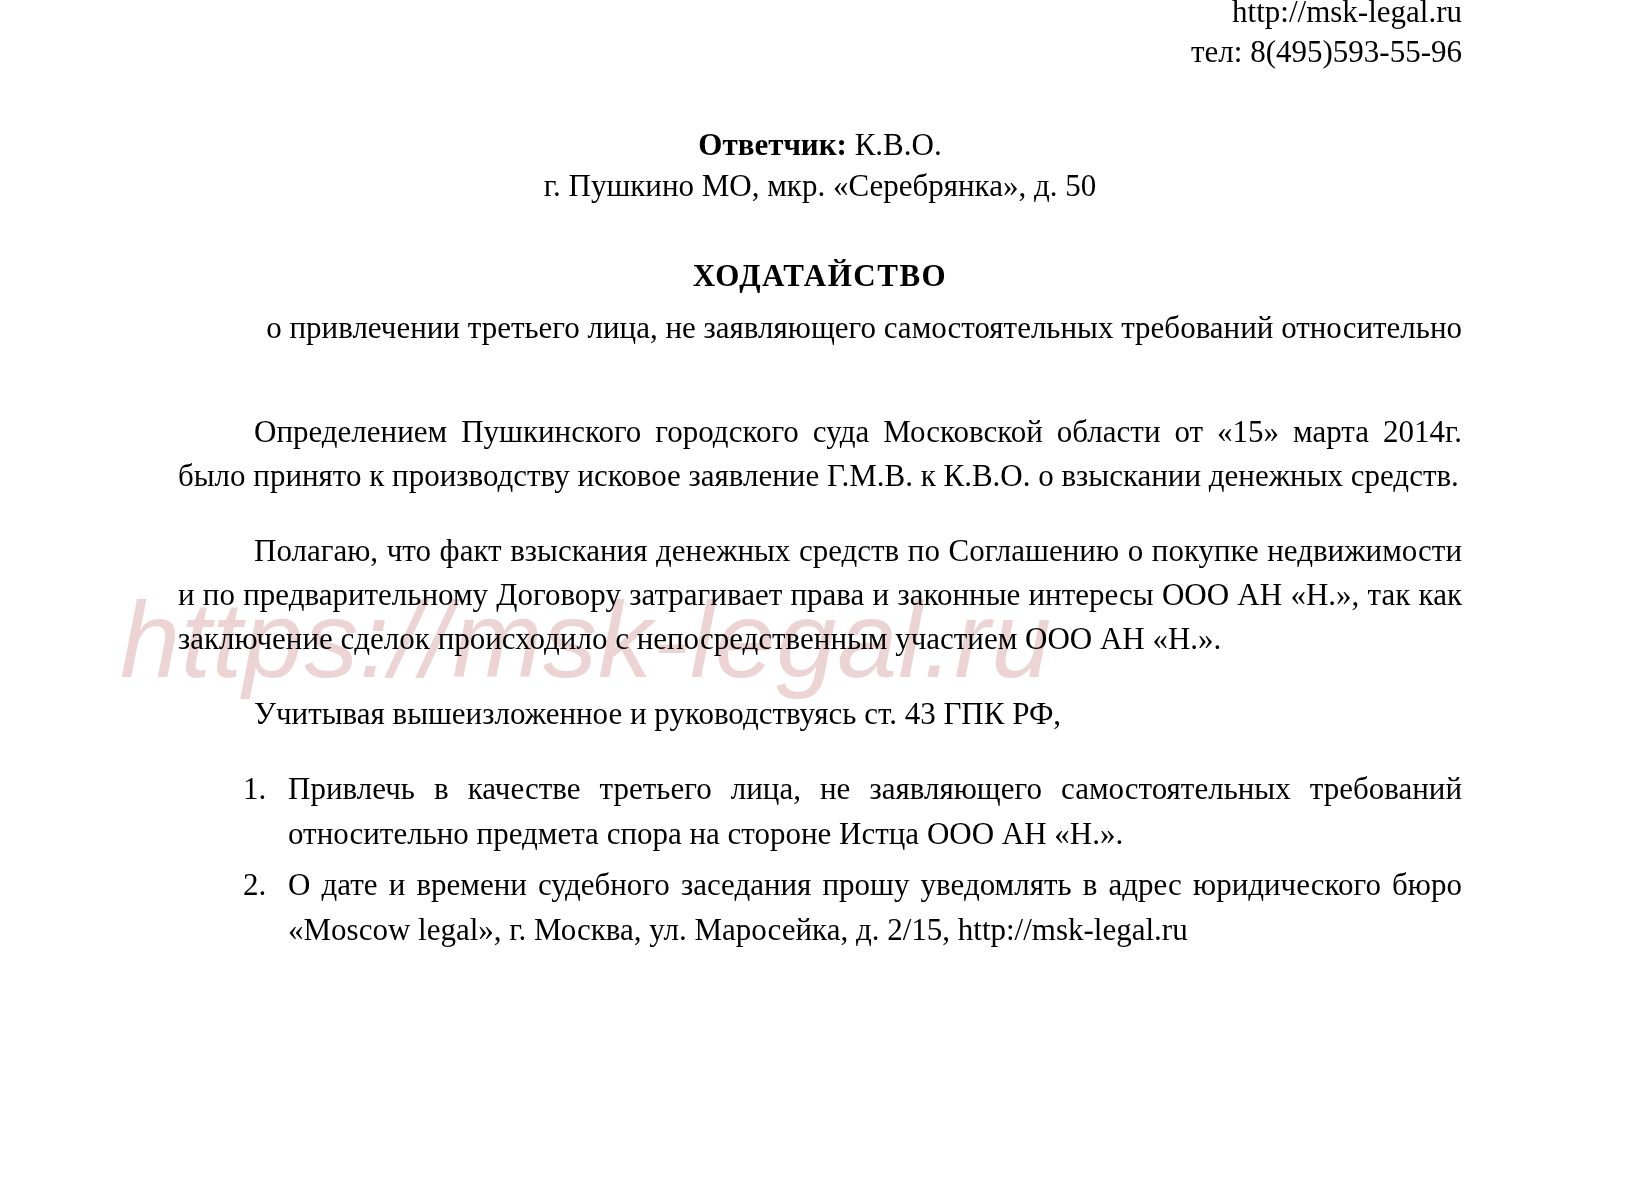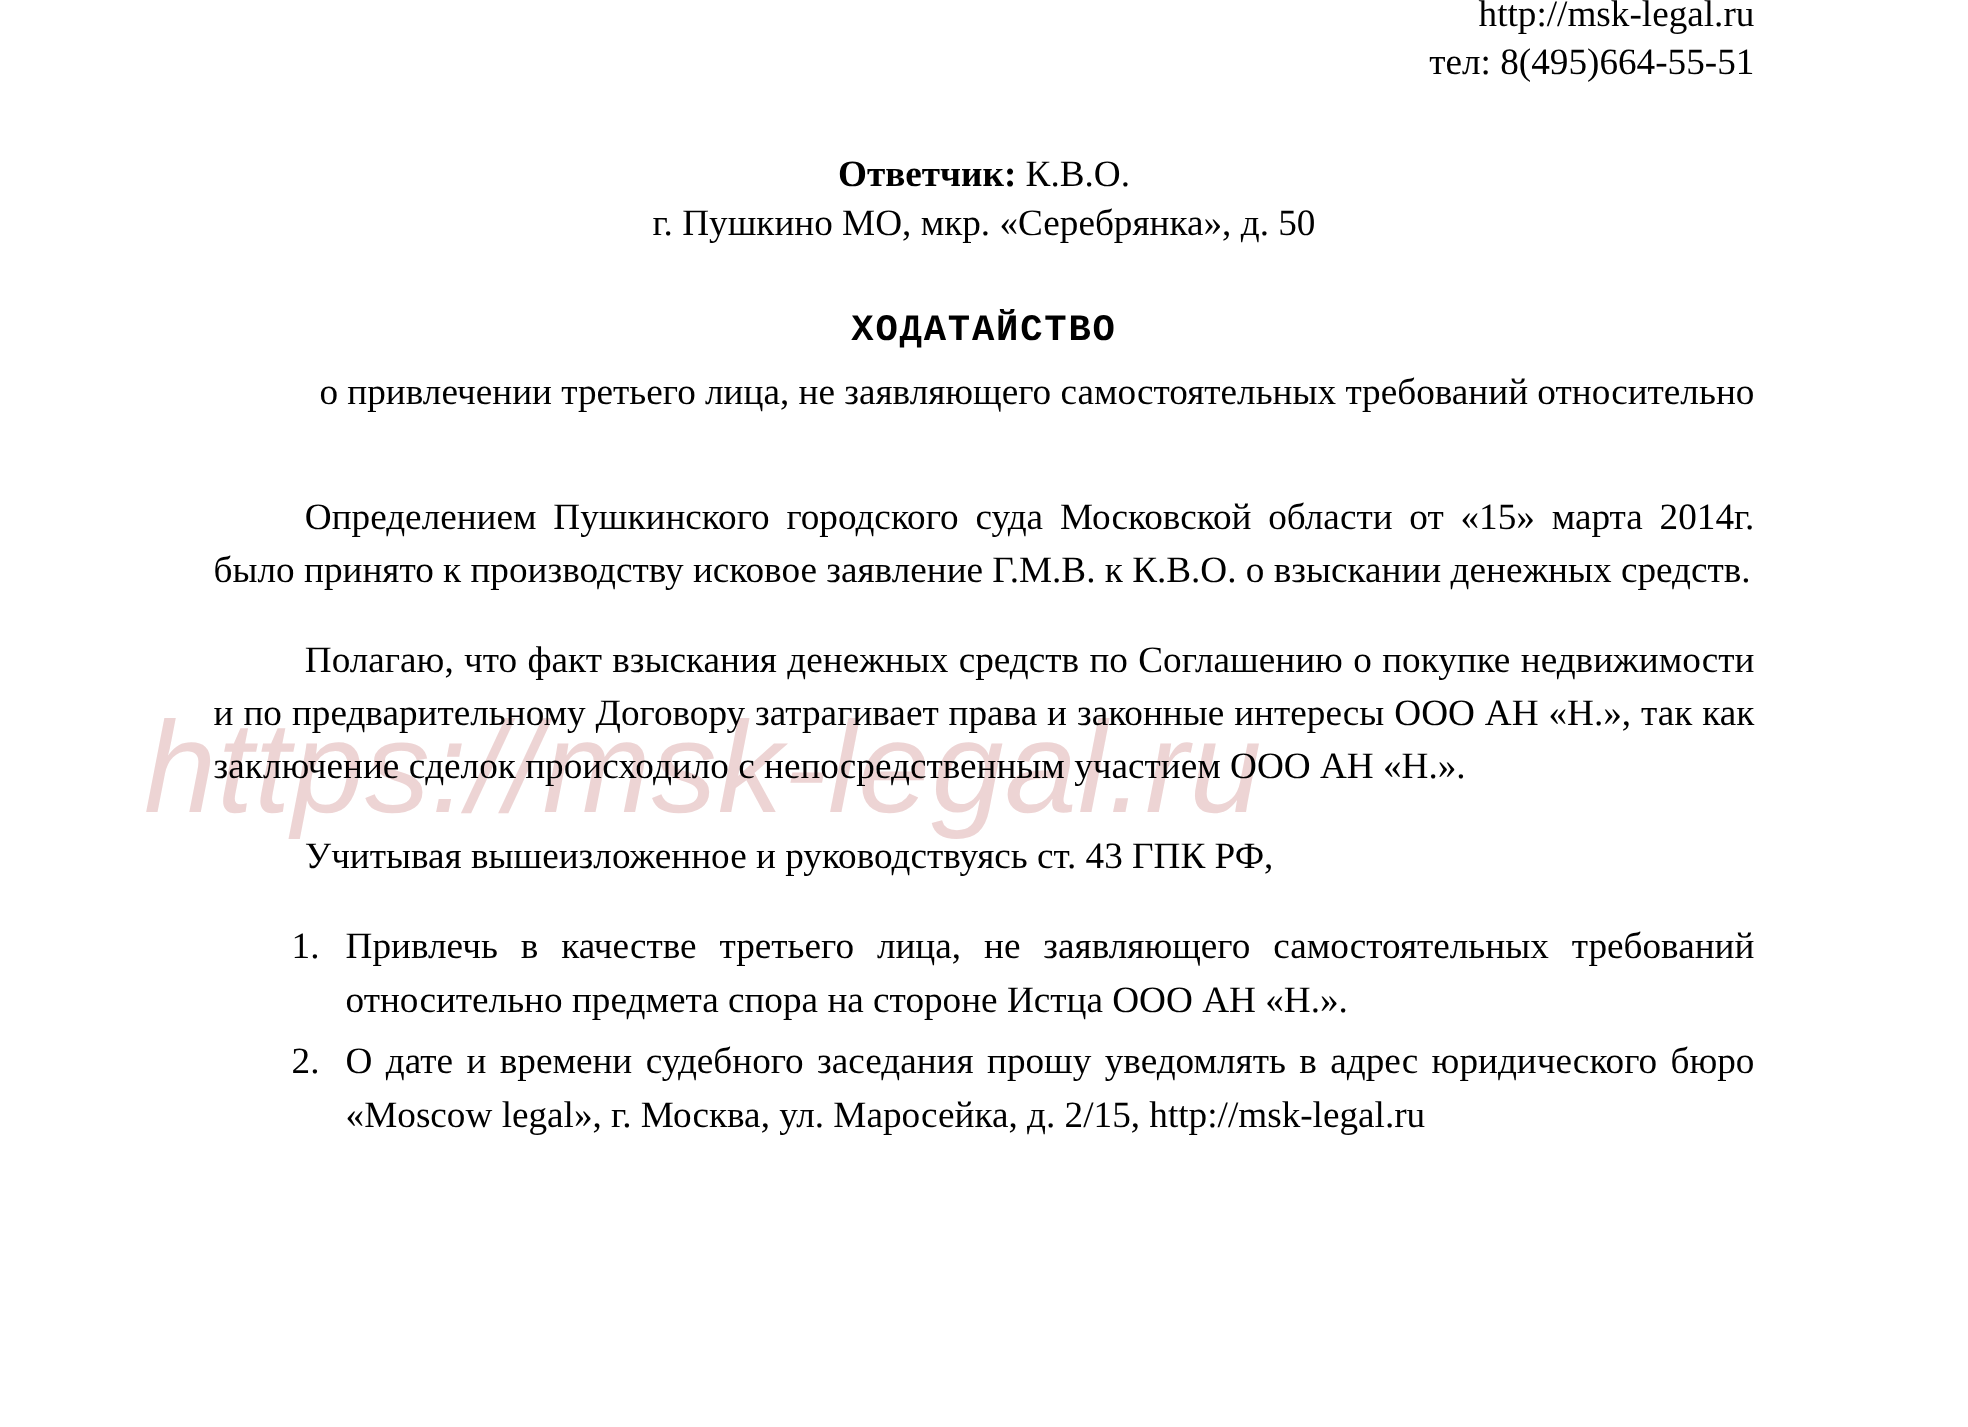--- a/index.html
+++ b/index.html
@@ -80,21 +80,20 @@
     font-size: 31px;
     margin-top: 52px;
   }
 
   .doc-title {
     text-align: center;
     font-size: 31px;
     font-weight: bold;
     letter-spacing: 1.5px;
     margin-top: 52px;
-    font-family: Liberation Mono, monospace;
   }
 
   .doc-subtitle {
     text-align: right;
     font-size: 31px;
     line-height: 1.40;
     margin-top: 12px;
   }
 
   .body-par {
@@ -136,21 +135,21 @@
 <div id="page">
 
   <div id="watermark-layer">
     <div class="watermark-text">https://msk-legal.ru</div>
   </div>
 
   <div id="content">
 
     <div class="header-block">
       <span class="header-line first">http://msk-legal.ru</span>
-      <span class="header-line">тел: 8(495)664-55-51</span>
+      <span class="header-line">тел: 8(495)593-55-96</span>
     </div>
 
     <div class="respondent-block">
       <div>
         <span class="respondent-label">Ответчик:</span>
         <span>К.В.О.</span>
       </div>
       <div>г. Пушкино МО, мкр. «Серебрянка», д. 50</div>
     </div>
 

